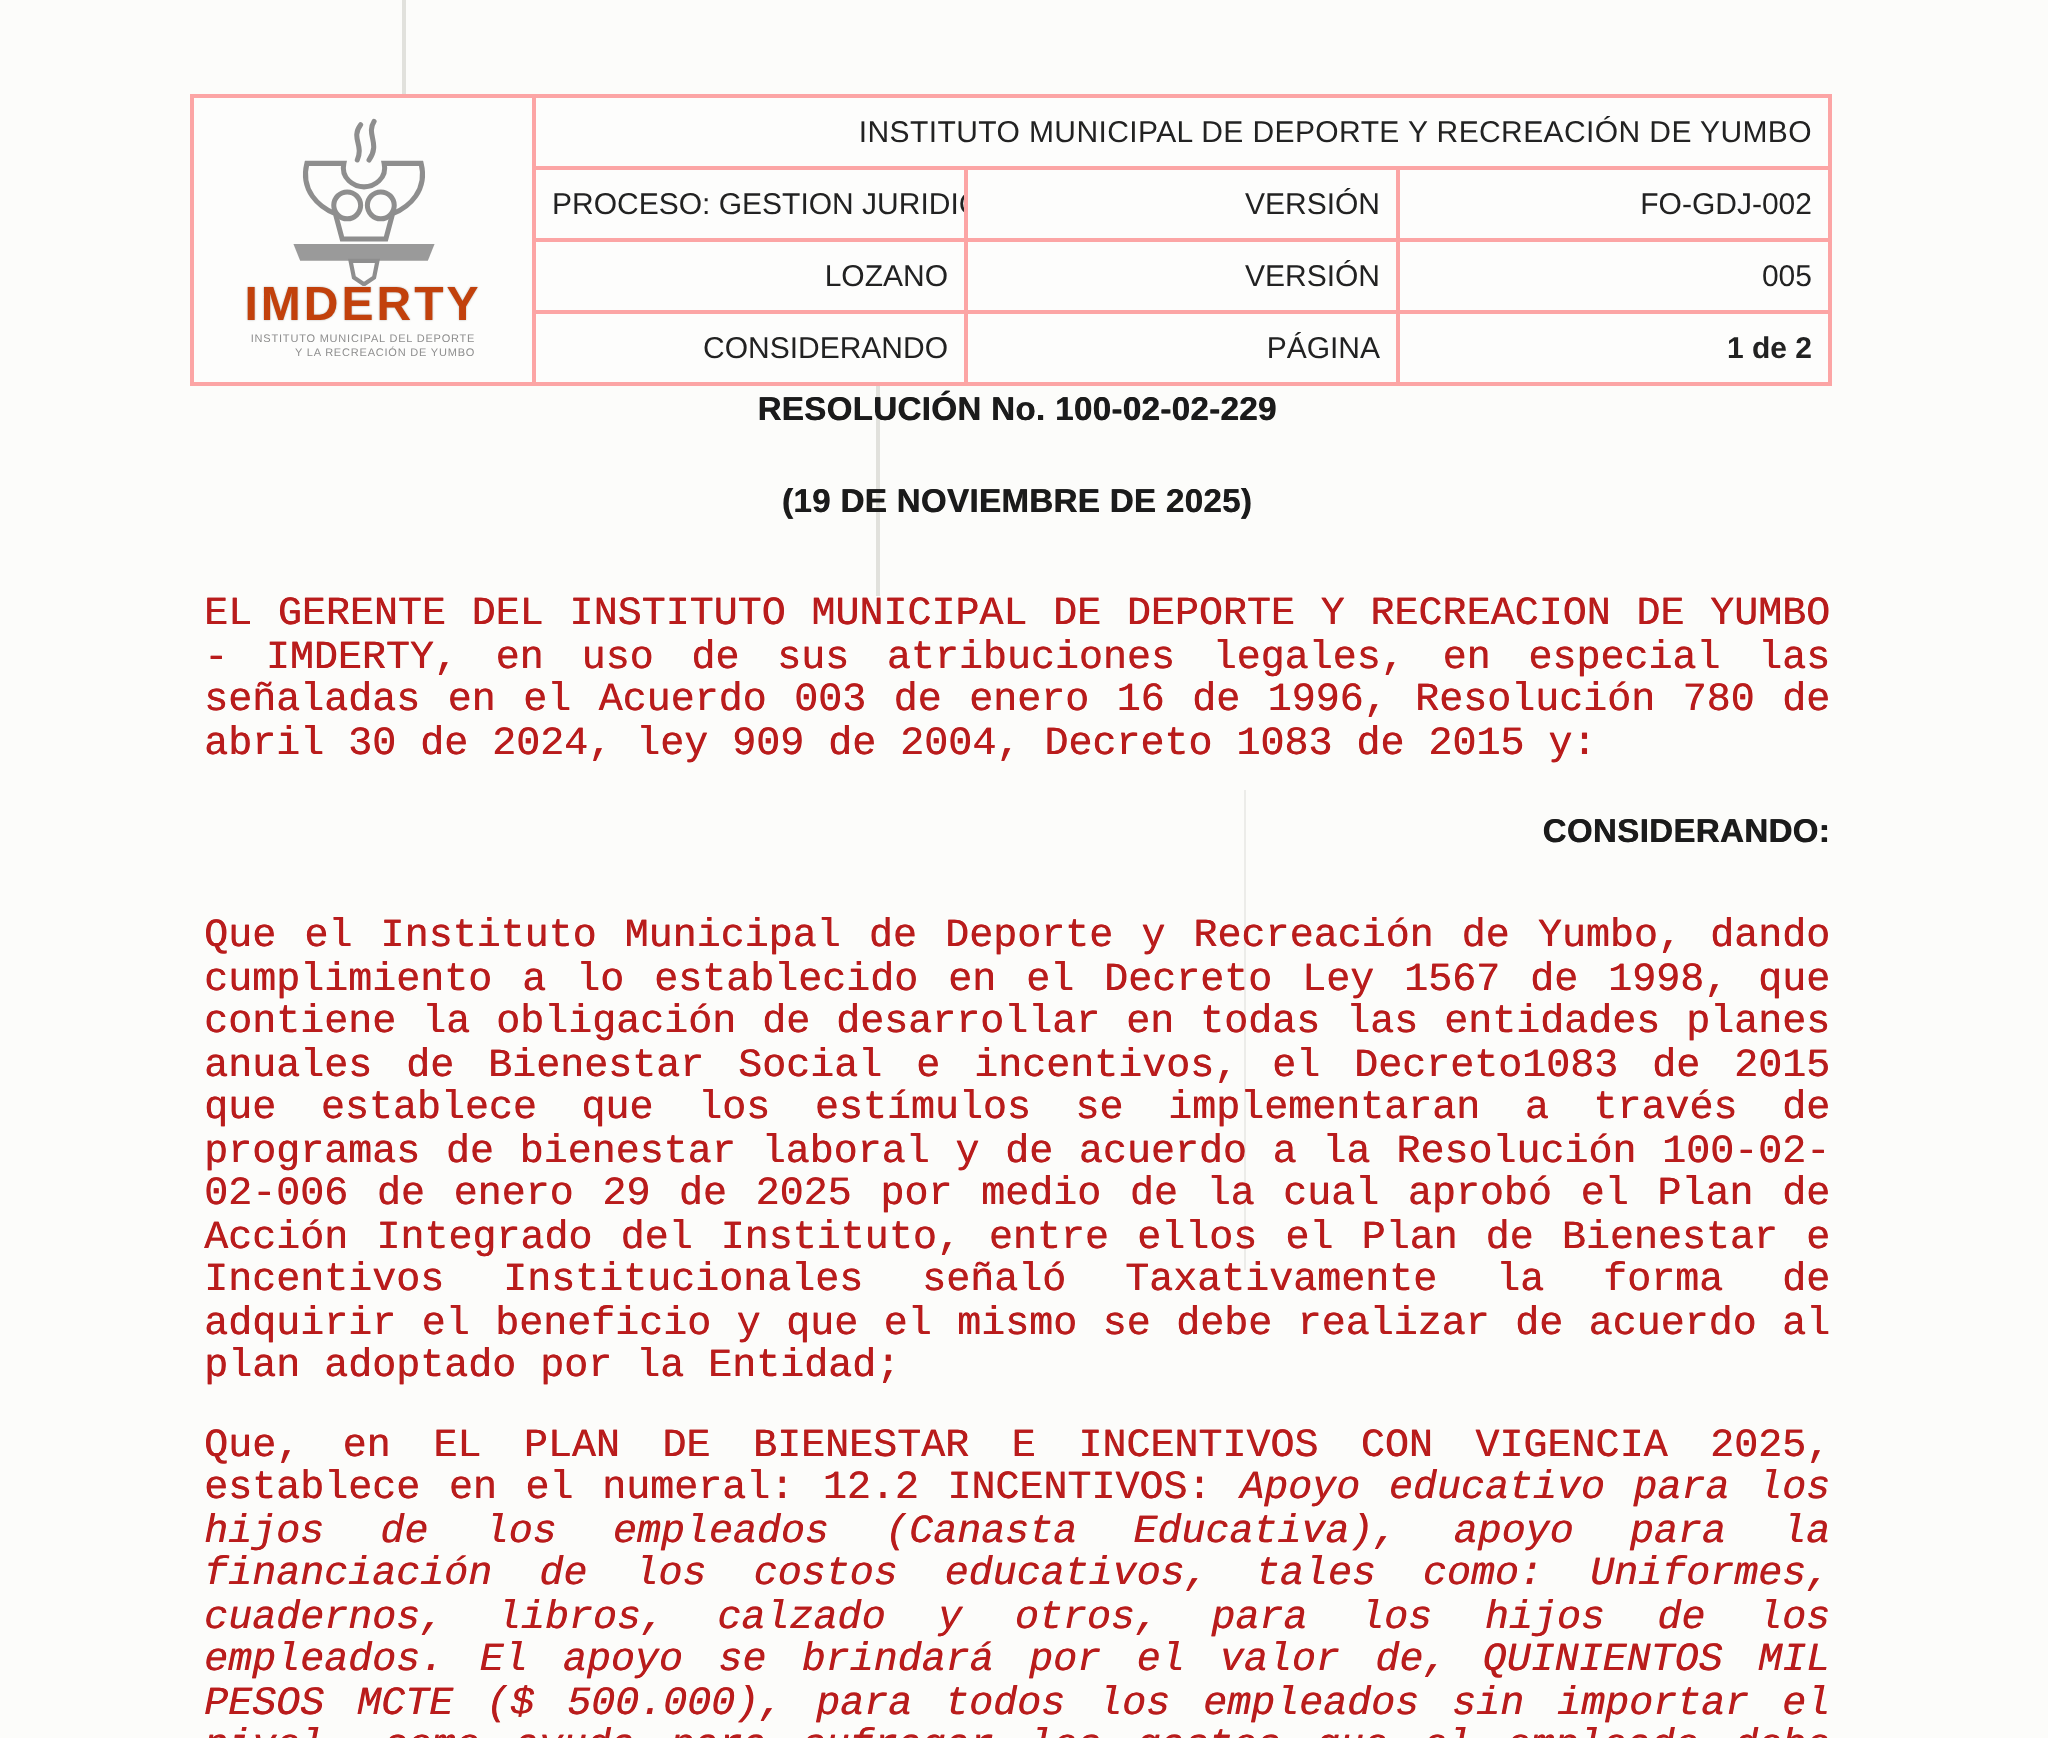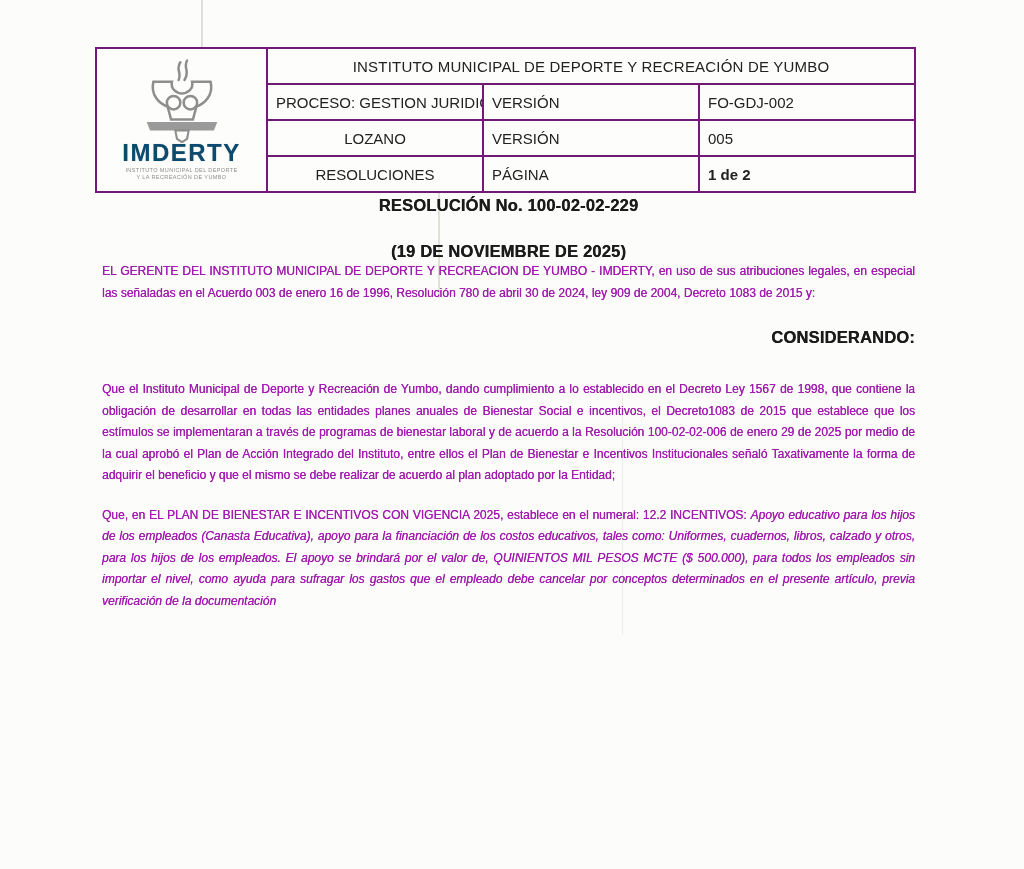--- a/index.html
+++ b/index.html
@@ -17,66 +17,68 @@
   .scan-line.b { left:201px; top:0; width:2px; height:50px; }
   .scan-line.c { left:622px; top:395px; width:1px; height:240px; opacity:.45; }
 
   
   table.header-table {
     position:absolute; left:95px; top:47px;
     width:821px; border-collapse:collapse;
     table-layout:fixed;
   }
   table.header-table td {
-    border:2px solid #701a75;
+    border:2px solid #fca5a5;
     height:34px;
     font-size:15px;
     color:#222;
     padding:0 8px;
     background:#fdfdfc;
     overflow:hidden;
     white-space:nowrap;
+    text-align:right;
   }
   td.col-logo  { width:165px; }
   td.col-label { width:440px; text-align:center; }
   td.col-key   { width:84px;  text-align:left; padding-left:12px; }
   td.col-val   { width:120px; text-align:left; padding-left:12px; }
   td.inst-cell { text-align:center; font-size:15.5px; letter-spacing:.2px; }
   td.bold-val  { font-weight:bold; }
 
   .logo-cell { text-align:center; vertical-align:middle; padding:4px 2px !important; }
   .logo-wrap { display:flex; flex-direction:column; align-items:center; }
   .logo-acronym {
     font-weight:bold; font-size:24px; letter-spacing:1.5px;
-    color:#0c4a6e; line-height:1; margin-top:-2px;
+    color:#c2410c; line-height:1; margin-top:-2px;
     text-shadow:0 0 1px #aaa;
   }
   .logo-subtext {
     font-size:5.5px; color:#8d8d8d; line-height:1.35; letter-spacing:.4px;
     margin-top:2px; white-space:normal;
   }
 
   
   .content {
     position:absolute; left:102px; top:196px; width:813px;
   }
   .doc-title, .doc-date, .section-heading {
     text-align:center; font-weight:bold; font-size:16.5px;
     margin:0; letter-spacing:.2px;
     text-shadow:0.3px 0 0 currentColor;
   }
   .doc-title { margin-bottom:27px; }
-  .doc-date  { }
+  .doc-date  { margin-bottom:36px; }
   .section-heading { margin-bottom:32px;text-align:right; }
   .body-par {
     margin:0 0 24px 0;
-    font-size:12px; line-height:21.5px;
+    font-size:20px; line-height:21.5px;
     text-align:justify;
     text-shadow:0.25px 0 0 currentColor;
-    color:#a21caf;
+    color:#b91c1c;
+    font-family:Liberation Mono, monospace;
   }
   .body-par.tight { margin-bottom:18px; }
   .body-par .italic { font-style:italic; }
 </style>
 </head>
 <body>
 
 <div class="page">
 
   <div class="scan-line a"></div>
@@ -109,21 +111,21 @@
       <td class="col-label">PROCESO: GESTION JURIDICA</td>
       <td class="col-key">VERSIÓN</td>
       <td class="col-val">FO-GDJ-002</td>
     </tr>
     <tr>
       <td class="col-label">LOZANO</td>
       <td class="col-key">VERSIÓN</td>
       <td class="col-val">005</td>
     </tr>
     <tr>
-      <td class="col-label">RESOLUCIONES</td>
+      <td class="col-label">CONSIDERANDO</td>
       <td class="col-key">PÁGINA</td>
       <td class="col-val bold-val">1 de 2</td>
     </tr>
   </tbody>
     </table>
 
   <div class="content">
     <p class="doc-title">RESOLUCIÓN No. 100-02-02-229</p>
     <p class="doc-date">(19 DE NOVIEMBRE DE 2025)</p>
 

